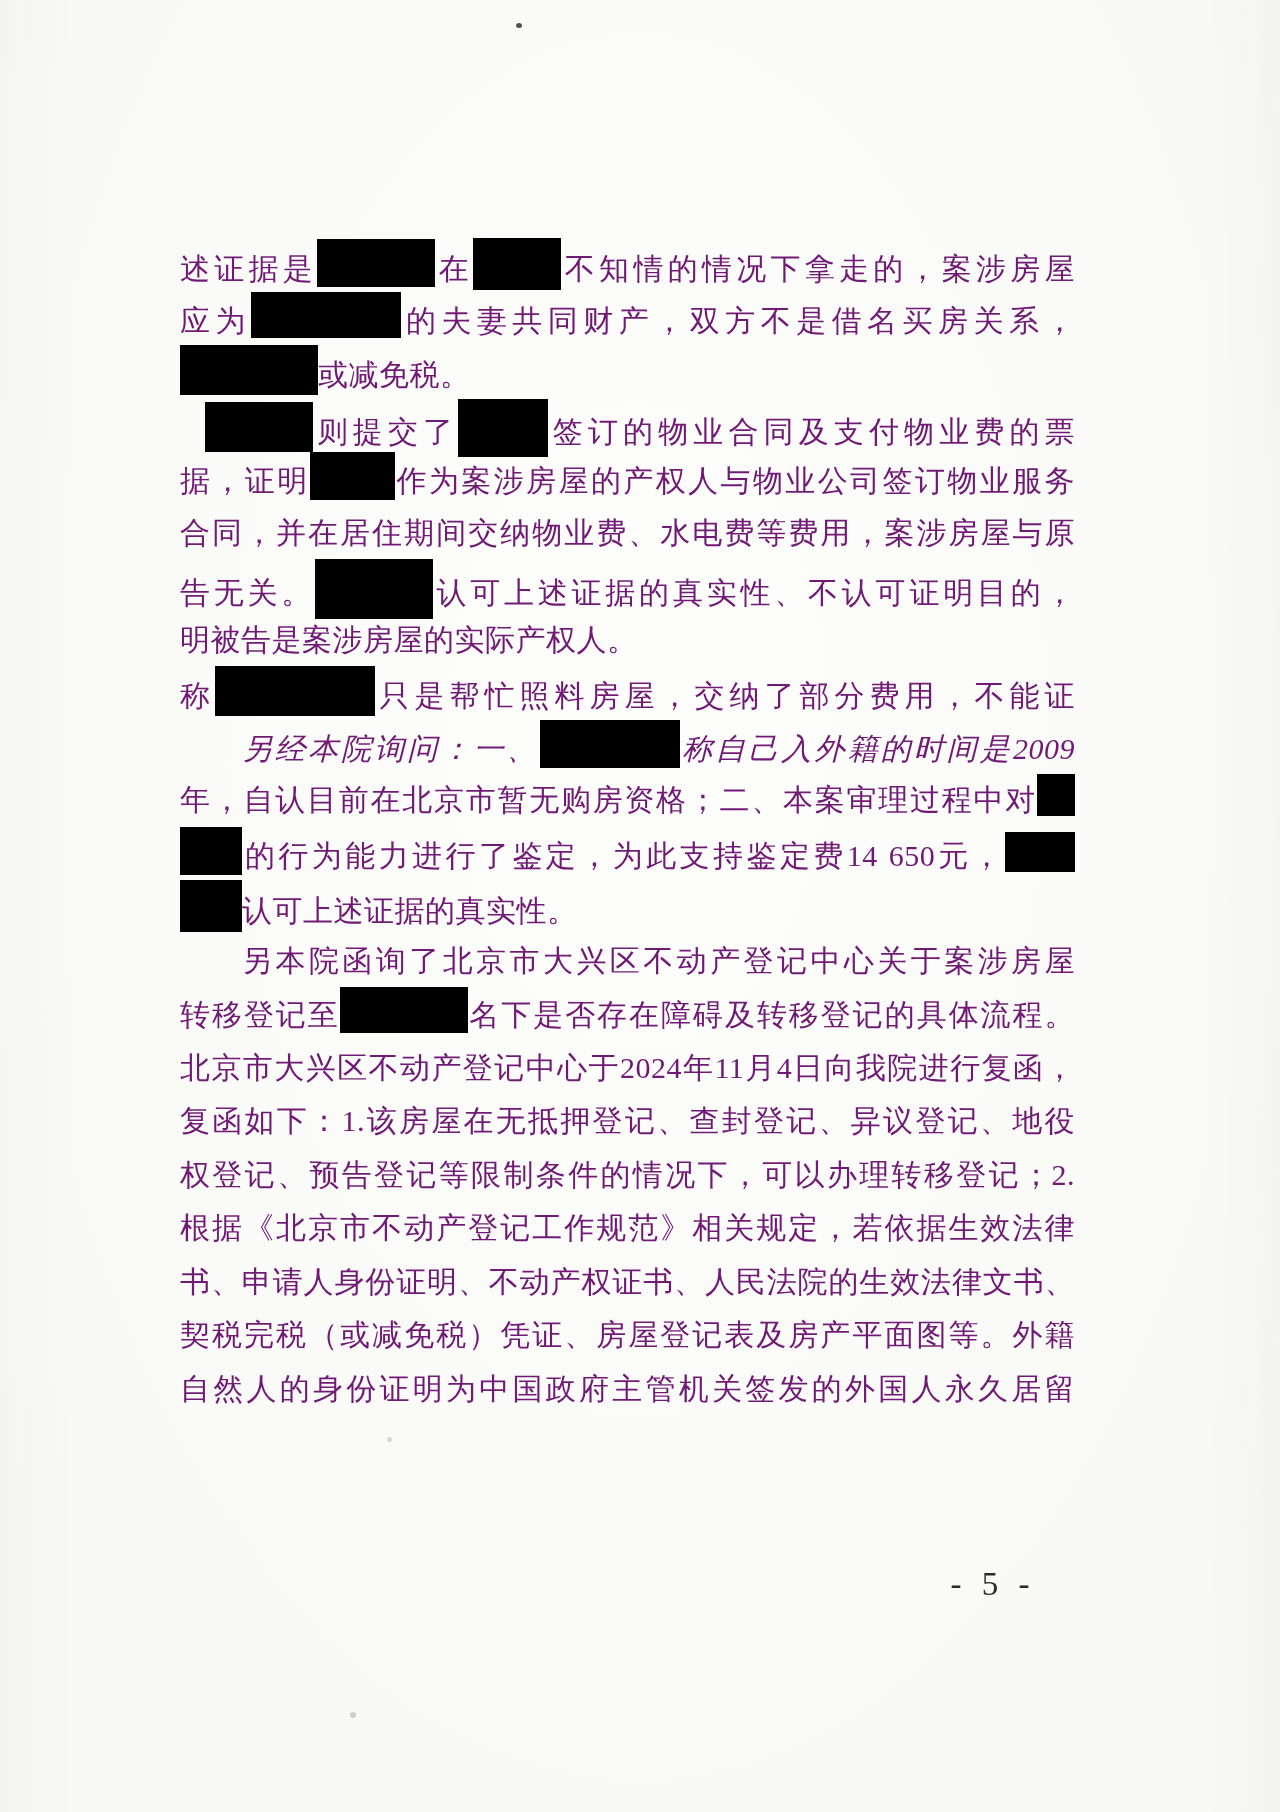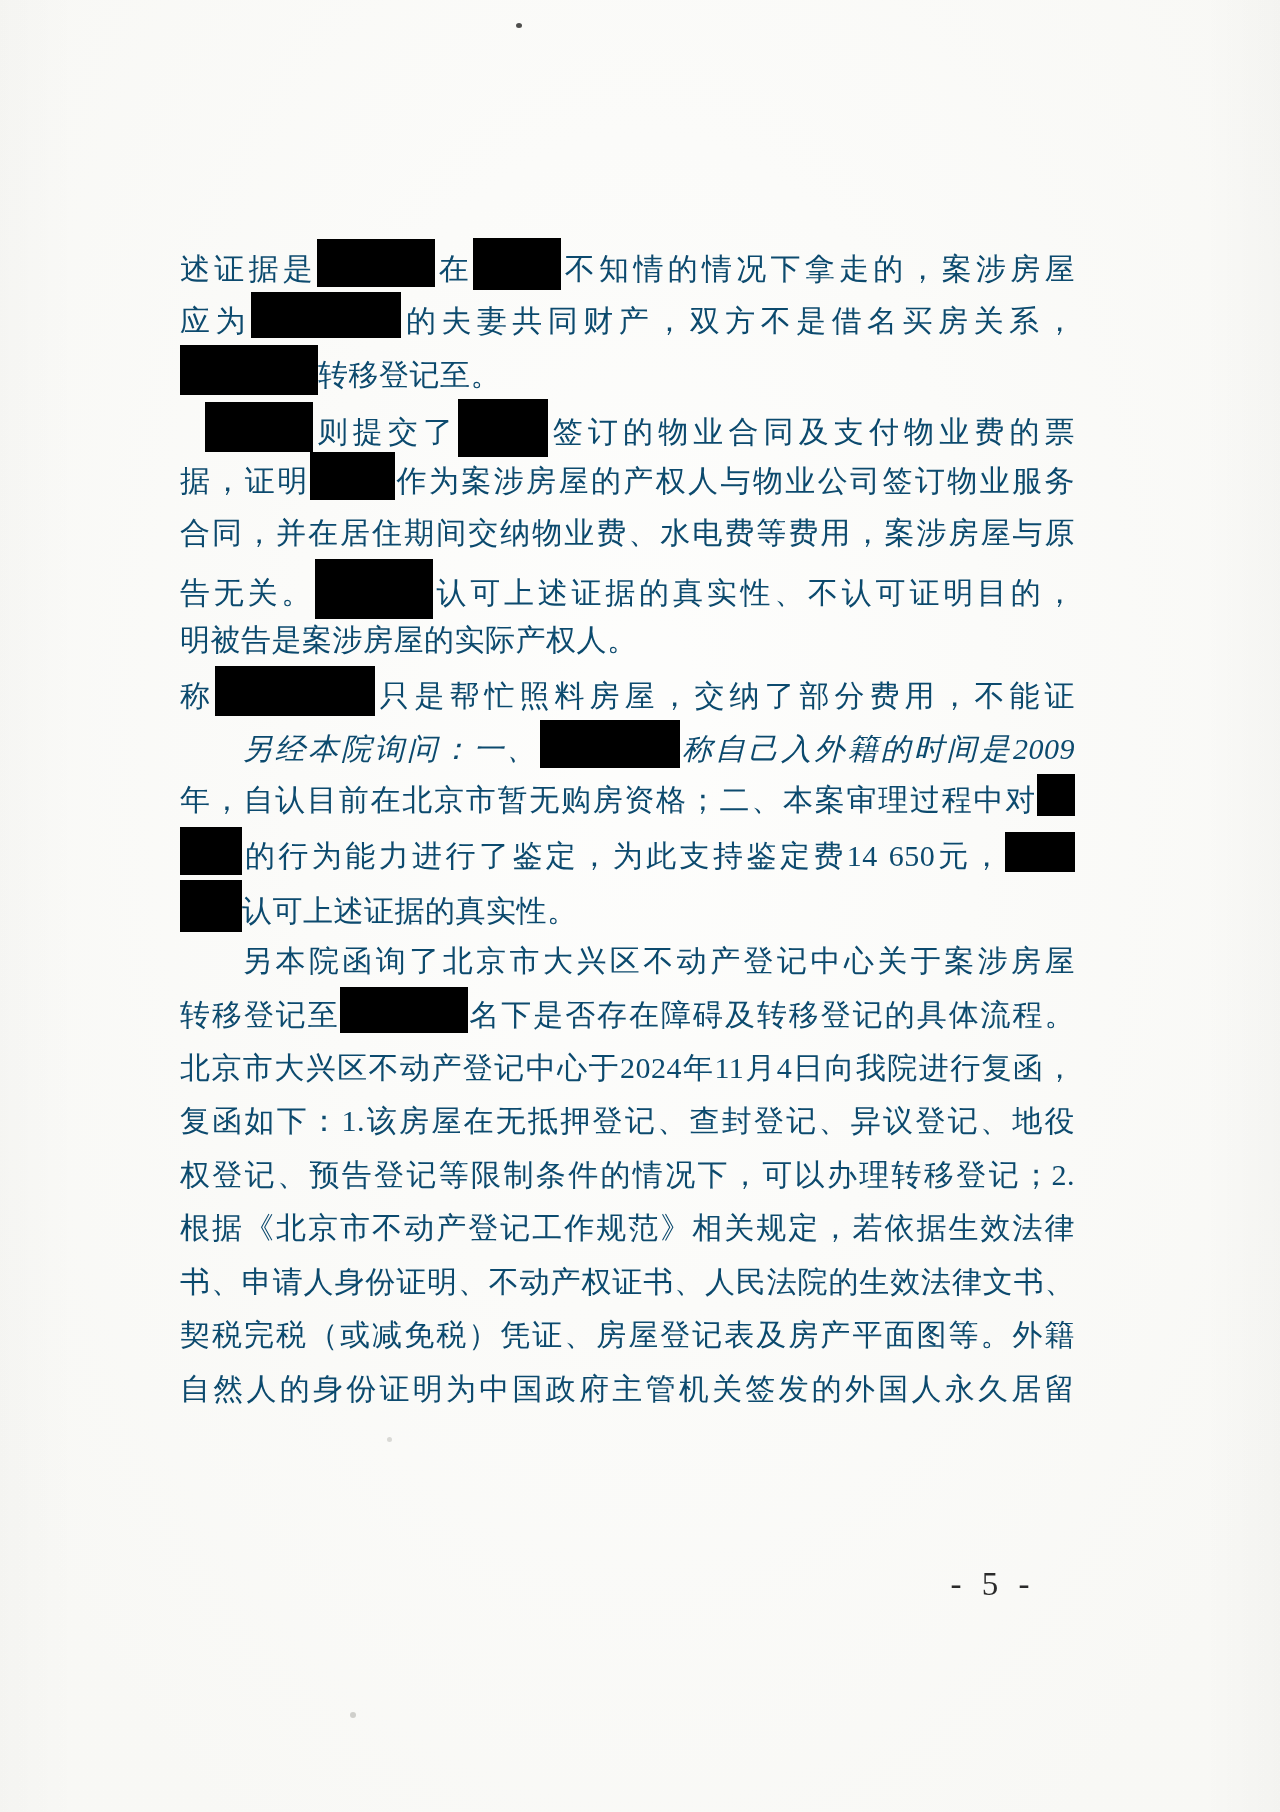--- a/index.html
+++ b/index.html
@@ -20,21 +20,21 @@
   #doc-body{
     position:absolute;
     left:180px;
     top:238px;
     width:895px;
   }
   .line{
     height:53.5px;
     line-height:53.5px;
     font-size:30px;
-    color:#0c4a6e;
+    color:#701a75;
     text-align:justify;
     text-align-last:justify;
     letter-spacing:0.5px;
   }
   .line.nojust{
     text-align:left;
     text-align-last:left;
   }
   .redact{
     display:inline-block;
@@ -61,21 +61,21 @@
 
 <div id="paper"></div>
 
 <div class="speck" id="speck-top"></div>
 <div class="speck" id="speck-mid"></div>
 <div class="speck" id="speck-bottom"></div>
 
 <div id="doc-body">
     <div class="line"><span>述证据是</span><span class="redact" style="width: 118px; height: 48px; vertical-align: -8px;"></span><span>在</span><span class="redact" style="width: 88px; height: 52px; vertical-align: -11px;"></span><span>不知情的情况下拿走的，案涉房屋</span></div>
     <div class="line"><span>应为</span><span class="redact" style="width: 150px; height: 46px; vertical-align: -7px;"></span><span>的夫妻共同财产，双方不是借名买房关系，</span></div>
-    <div class="line nojust"><span class="redact" style="width: 138px; height: 50px; vertical-align: -10px;"></span><span>转移登记至。</span></div>
+    <div class="line nojust"><span class="redact" style="width: 138px; height: 50px; vertical-align: -10px;"></span><span>或减免税。</span></div>
     <div class="line" style="text-indent: 25px;"><span class="redact" style="width: 108px; height: 50px; vertical-align: -10px;"></span><span>则提交了</span><span class="redact" style="width: 90px; height: 58px; vertical-align: -15px;"></span><span>签订的物业合同及支付物业费的票</span></div>
     <div class="line"><span>据，证明</span><span class="redact" style="width: 85px; height: 48px; vertical-align: -9px;"></span><span>作为案涉房屋的产权人与物业公司签订物业服务</span></div>
     <div class="line"><span>合同，并在居住期间交纳物业费、水电费等费用，案涉房屋与原</span></div>
     <div class="line"><span>告无关。</span><span class="redact" style="width: 118px; height: 60px; vertical-align: -16px;"></span><span>认可上述证据的真实性、不认可证明目的，</span></div>
     <div class="line nojust"><span>明被告是案涉房屋的实际产权人。</span></div>
     <div class="line"><span>称</span><span class="redact" style="width: 160px; height: 50px; vertical-align: -10px;"></span><span>只是帮忙照料房屋，交纳了部分费用，不能证</span></div>
     <div class="line" style="text-indent: 62px; font-style: italic;"><span>另经本院询问：一、</span><span class="redact" style="width: 140px; height: 48px; vertical-align: -9px;"></span><span>称自己入外籍的时间是2009</span></div>
     <div class="line"><span>年，自认目前在北京市暂无购房资格；二、本案审理过程中对</span><span class="redact" style="width: 38px; height: 42px; vertical-align: -6px;"></span></div>
     <div class="line"><span class="redact" style="width: 62px; height: 48px; vertical-align: -9px;"></span><span>的行为能力进行了鉴定，为此支持鉴定费14 650元，</span><span class="redact" style="width: 70px; height: 40px; vertical-align: -6px;"></span></div>
     <div class="line nojust"><span class="redact" style="width: 62px; height: 52px; vertical-align: -11px;"></span><span>认可上述证据的真实性。</span></div>

